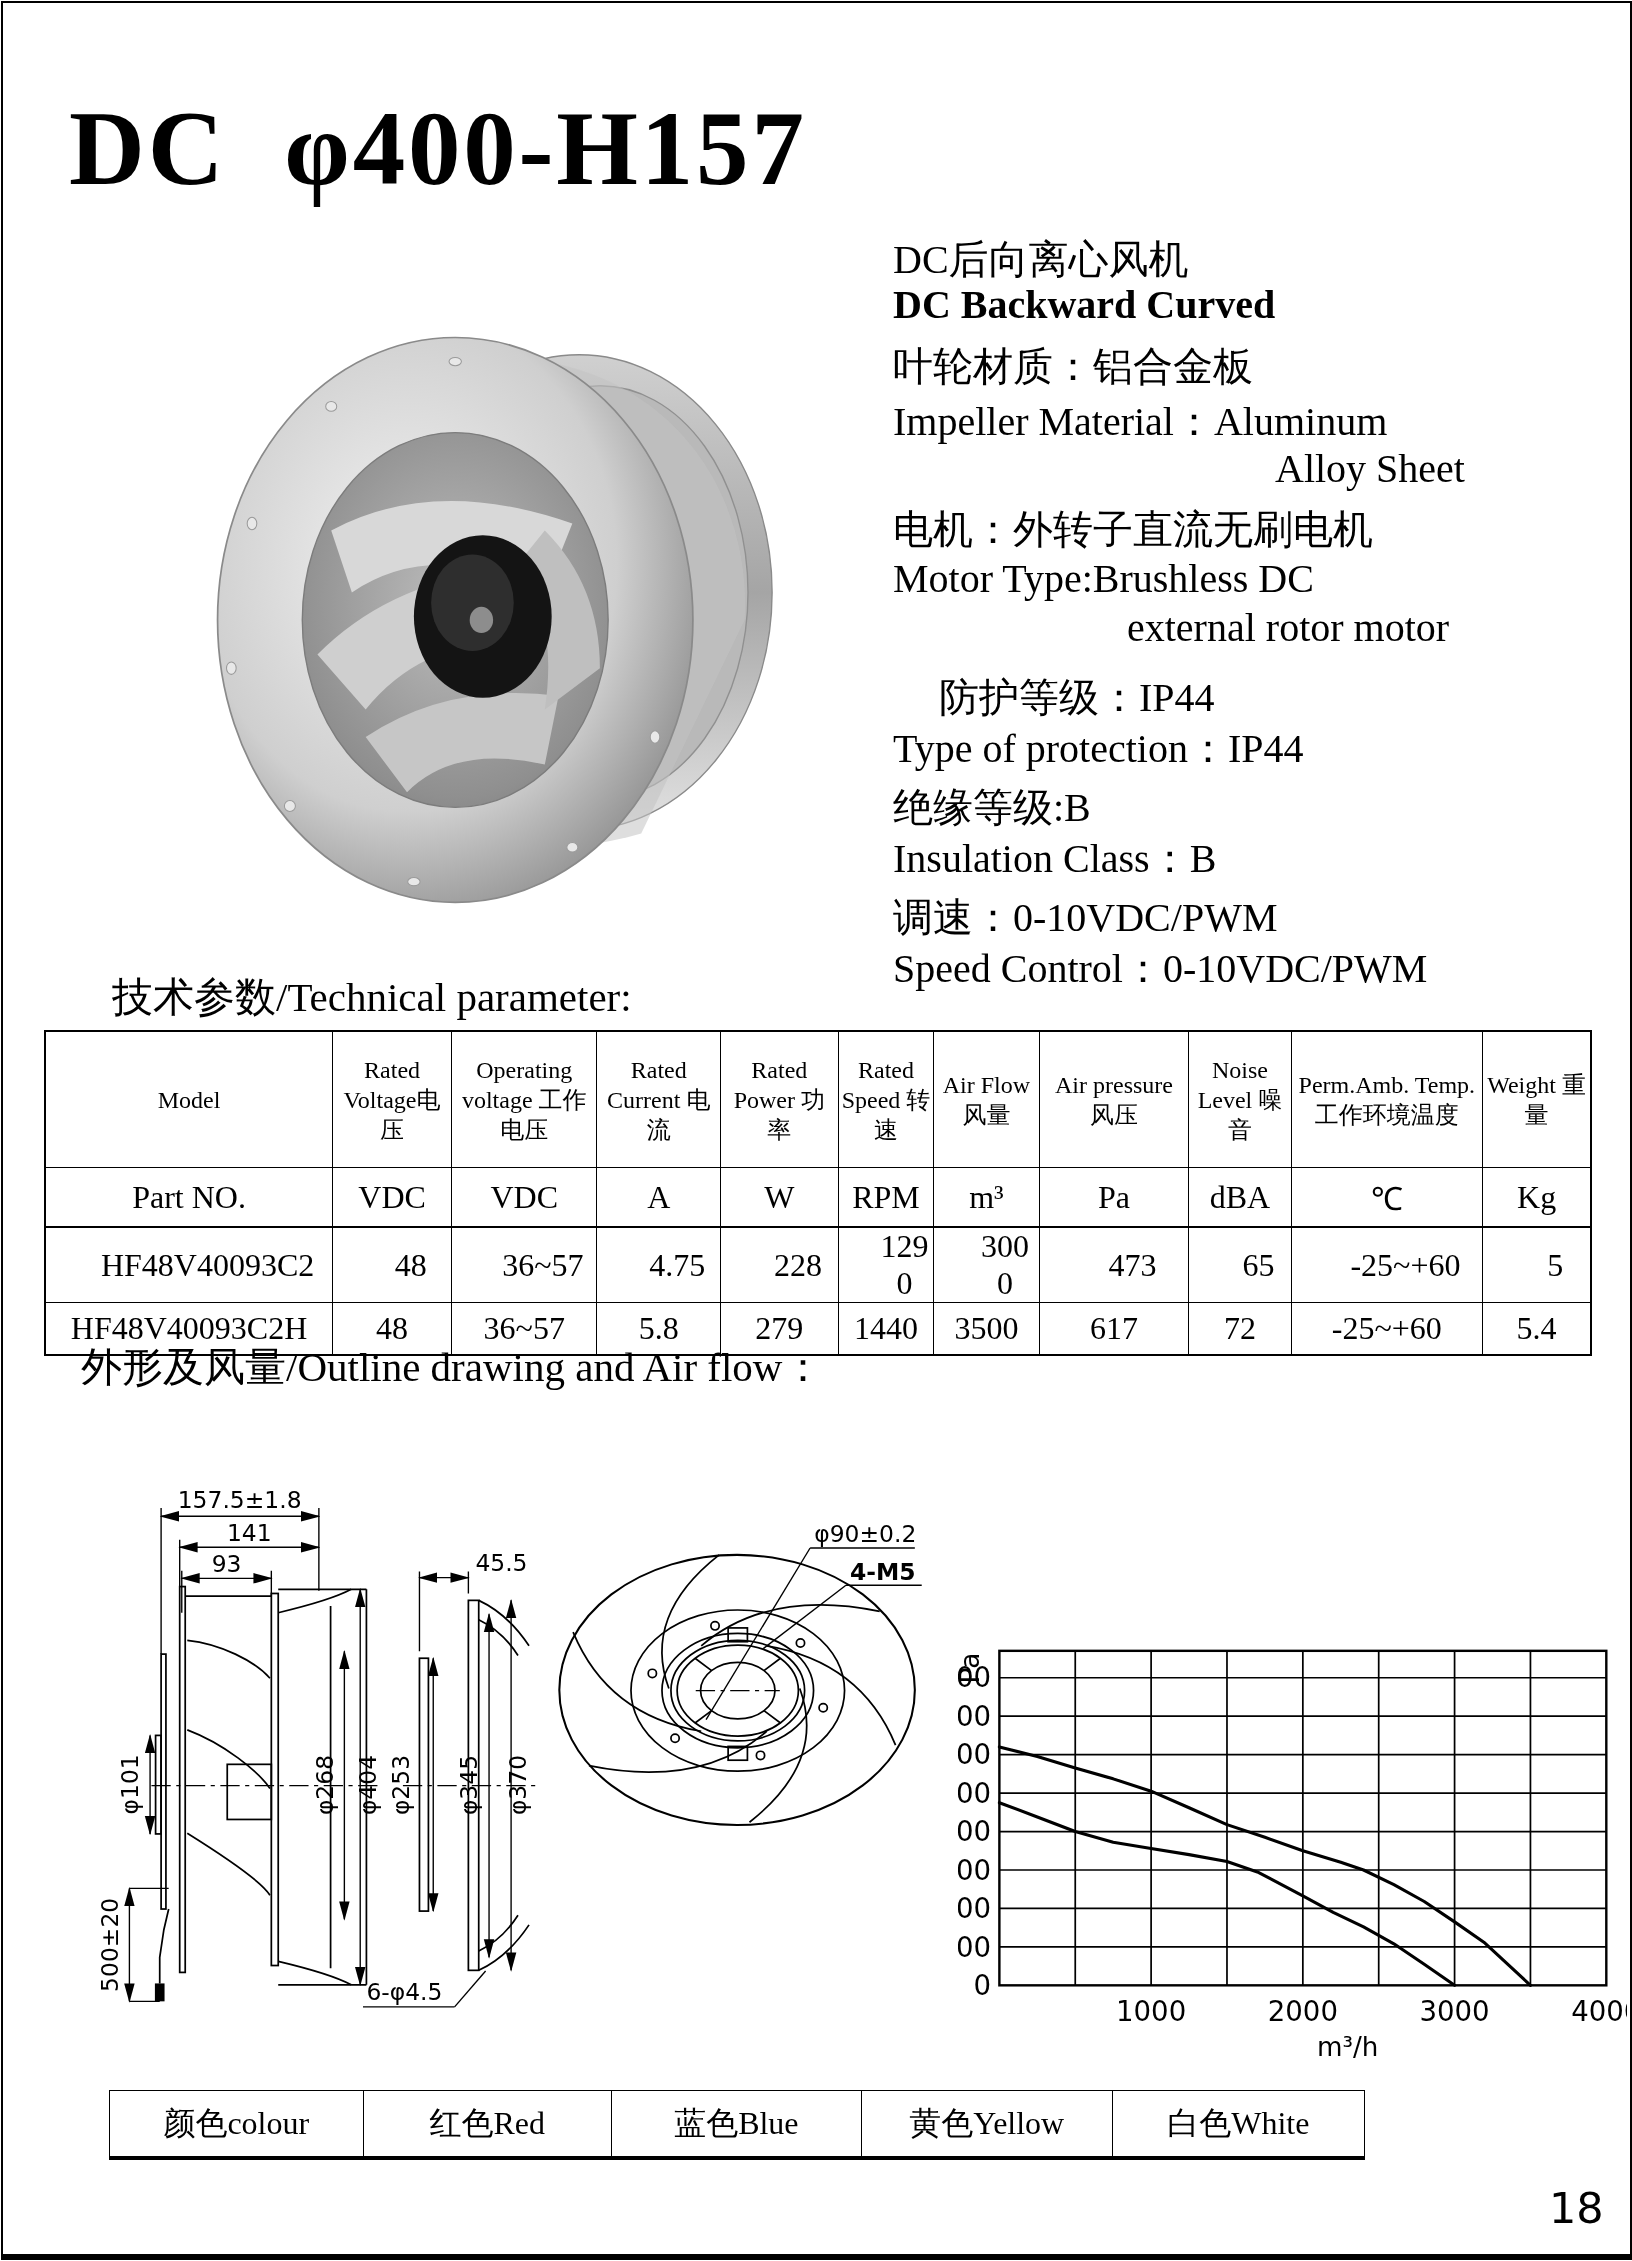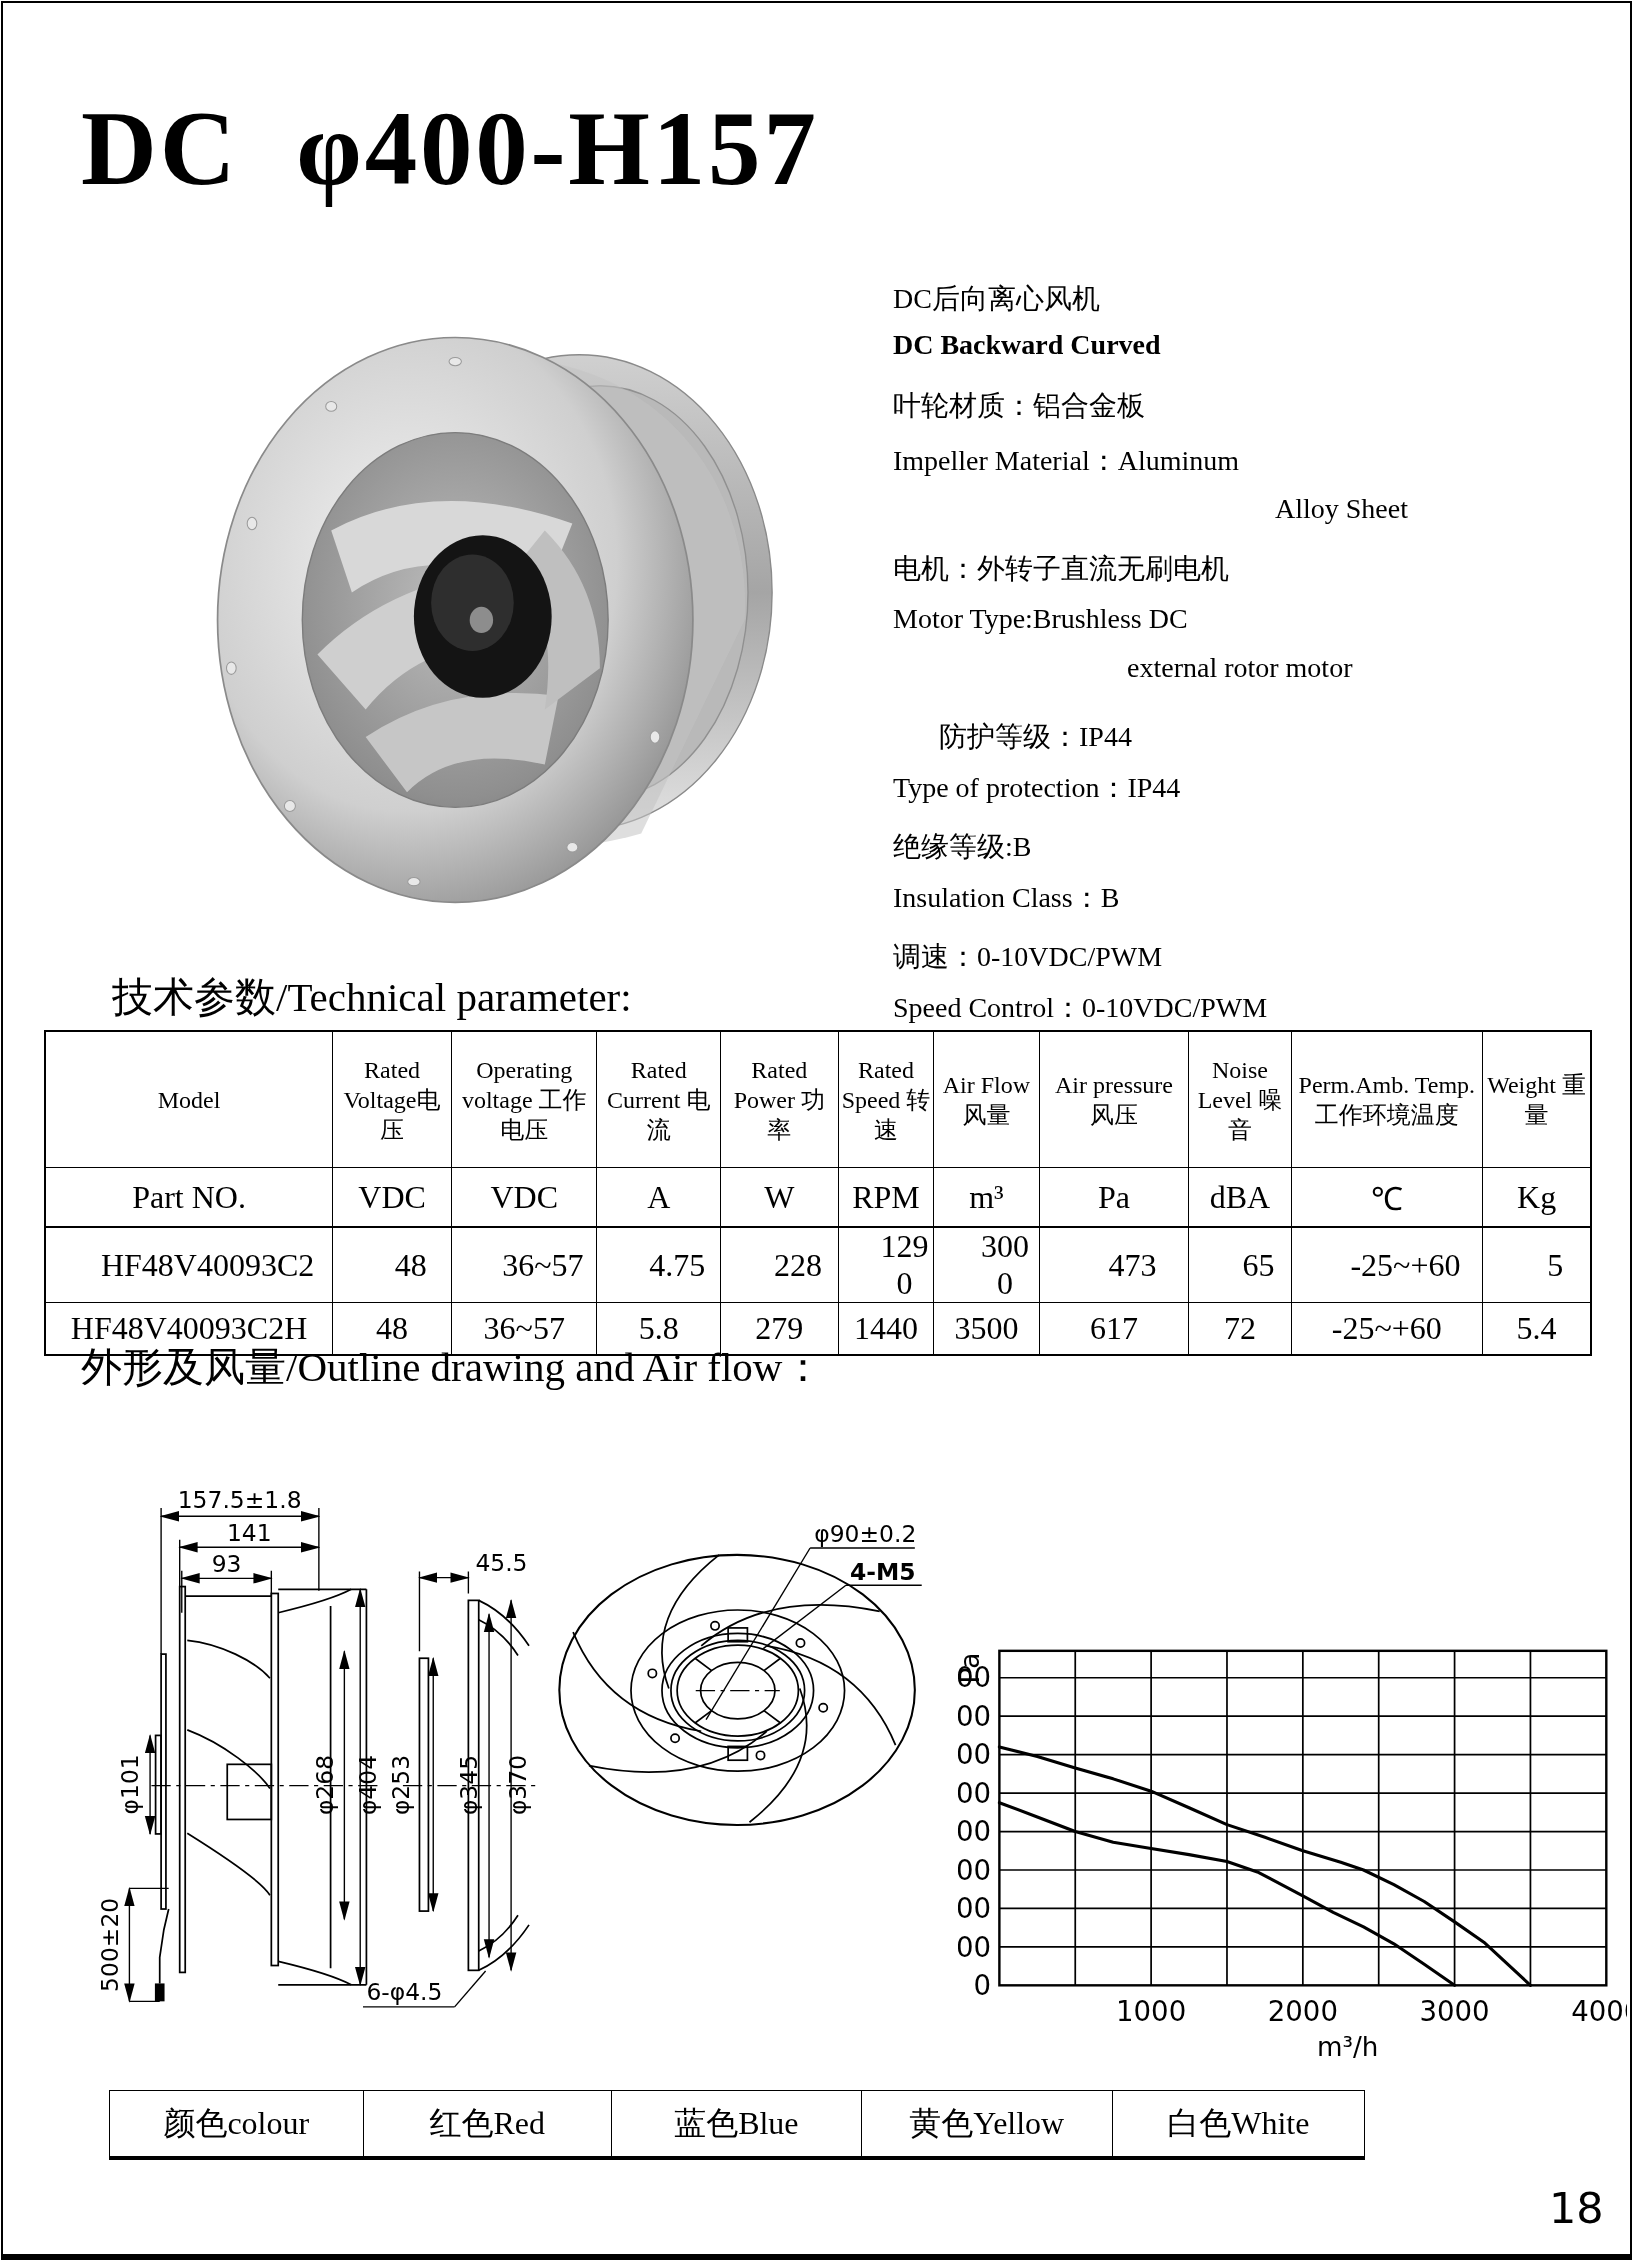--- a/index.html
+++ b/index.html
@@ -1,21 +1,21 @@
 <!DOCTYPE html>
 <html style="font-size:11px"><head>
 <meta charset="utf-8">
 <style>
   html,body{margin:0;padding:0;background:#888;}
   .page{position:relative;width:1633px;height:2261px;background:#fff;color:#000;
         font-family:"Liberation Serif",serif;overflow:hidden;}
   .frame{position:absolute;inset:1.4px;border:2.8px solid #000;border-bottom:6.9px solid #000;pointer-events:none;}
   .abs{position:absolute;}
-  .title{font-weight:bold;font-size:105px;letter-spacing:2.8px;white-space:pre;margin-left:12px;}
-  .spec{font-size:28px;white-space:pre;margin-top:48px;}
+  .title{font-weight:bold;font-size:105px;letter-spacing:2.8px;white-space:pre;}
+  .spec{font-size:40px;white-space:pre;}
   .spec.b{font-weight:bold;}
   .h2{font-size:41px;white-space:pre;}
   table.tech{border-collapse:collapse;table-layout:fixed;width:1548px;border:2.1px solid #000;}
   table.tech td{border:1.7px solid #000;text-align:center;vertical-align:middle;
       font-size:32px;padding:0 2.8px;overflow:hidden;word-break:break-word;}
   table.tech tr.hd td{font-size:24px;line-height:1.25;height:135px;}
   table.tech tr.un td{height:58px;border-bottom:2.8px solid #000;}
   table.tech tr.d1 td{height:52px;padding-left:40px;}
   table.tech tr.d2 td{height:51px;}
   table.wire{border-collapse:collapse;table-layout:fixed;width:1256px;border:1.7px solid #000;}

